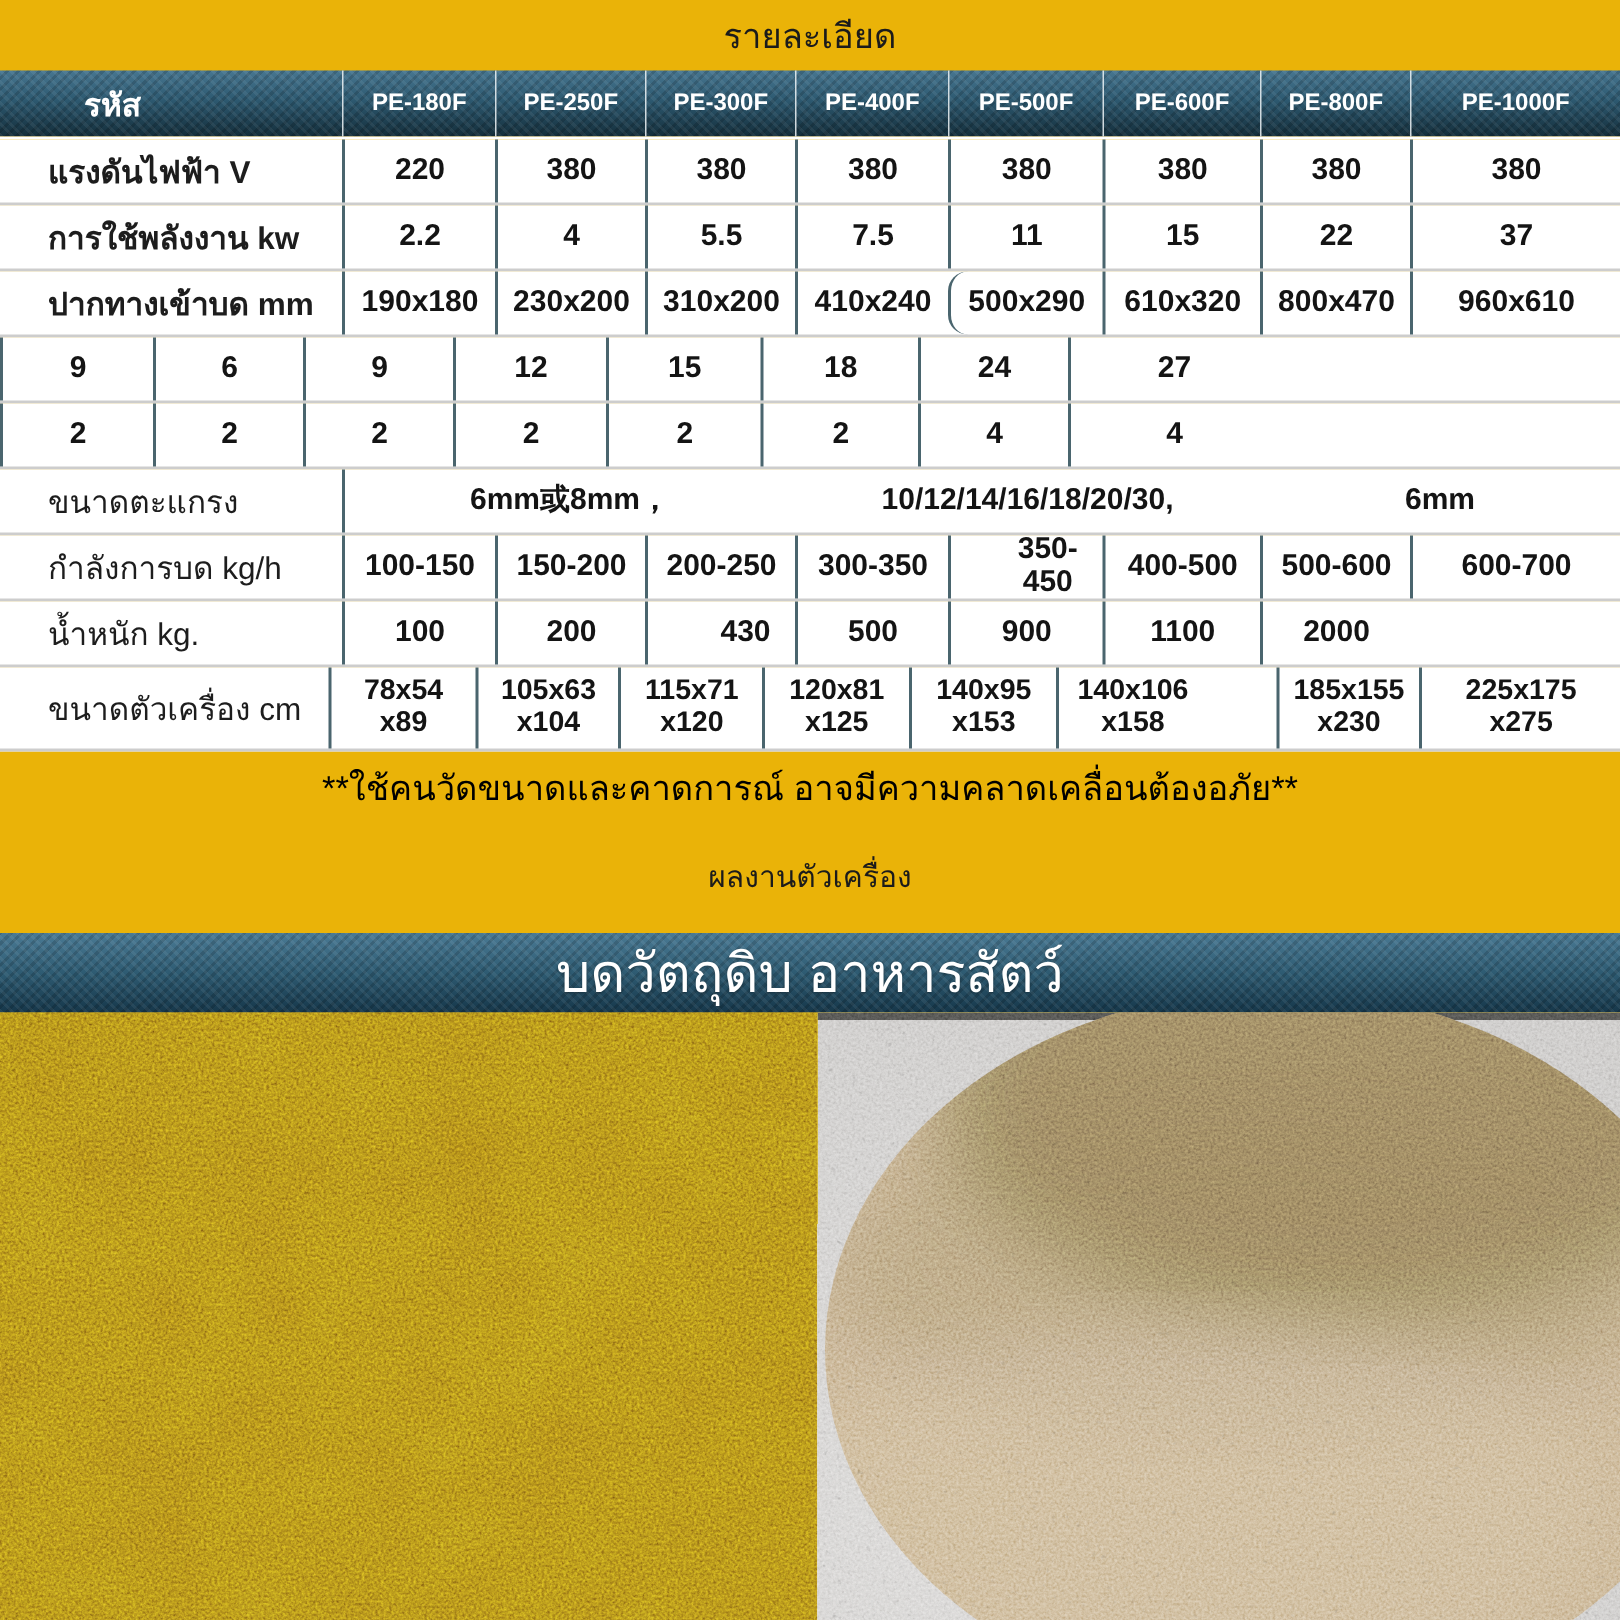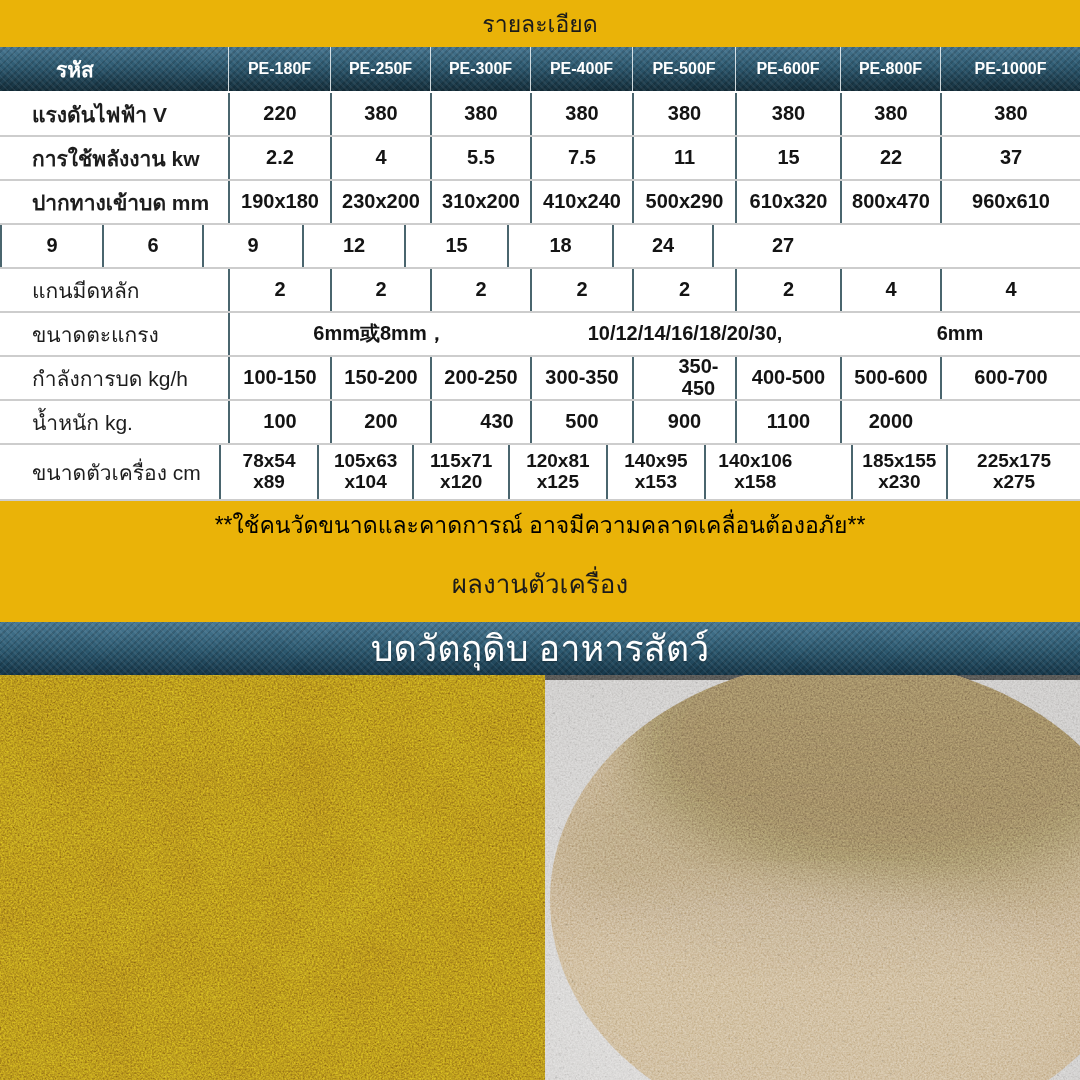--- a/index.html
+++ b/index.html
@@ -28,21 +28,21 @@
   .l-cell.l-bold{font-weight:700}
   .d-cell{font-weight:700;font-size:20px;color:#141414;border-left:2px solid #4a656e;
     text-align:center;white-space:pre-line;line-height:1.08}
   .r-tall .d-cell{font-size:19px}
   .m-cell{border-left:none}
   .m-cell.m-first{border-left:2px solid #4a656e}
 
   .footnote{height:44px;display:flex;align-items:flex-start;justify-content:center;
     padding-top:6px;font-size:23px;color:#000}
   .section-title{height:77px;display:flex;align-items:center;justify-content:center;
-    font-size:26px;color:#1b1b1b}
+    font-size:20px;color:#1b1b1b}
 
   
   .banner{height:53px;display:flex;align-items:center;justify-content:center;
     background:
       repeating-linear-gradient(45deg,rgba(255,255,255,.06) 0 2px,transparent 2px 5px),
       repeating-linear-gradient(-45deg,rgba(0,0,0,.14) 0 2px,transparent 2px 5px),
       linear-gradient(180deg,#4a7a94 0%,#2e5b72 50%,#16374a 100%)}
   .banner .banner-text{color:#fff;font-size:36px;text-shadow:0 1px 2px rgba(0,0,0,.35)}
 
   
@@ -91,37 +91,36 @@
         <div class="t-cell d-cell" style="width: 105px;">15</div>
         <div class="t-cell d-cell" style="width: 100px;">22</div>
         <div class="t-cell d-cell" style="width: 140px;">37</div>
       </div>
       <div class="t-row d-row">
         <div class="t-cell l-cell l-bold" style="width: 228px;">ปากทางเข้าบด mm</div>
         <div class="t-cell d-cell" style="width: 102px;">190x180</div>
         <div class="t-cell d-cell" style="width: 100px;">230x200</div>
         <div class="t-cell d-cell" style="width: 100px;">310x200</div>
         <div class="t-cell d-cell" style="width: 102px;">410x240</div>
-        <div class="t-cell d-cell" style="width: 103px;">500x290</div>
+        <div class="t-cell d-cell" style="width: 103px; border-radius: 13px;">500x290</div>
         <div class="t-cell d-cell" style="width: 105px;">610x320</div>
         <div class="t-cell d-cell" style="width: 100px;">800x470</div>
         <div class="t-cell d-cell" style="width: 140px;">960x610</div>
       </div>
       <div class="t-row d-row">
         <div class="t-cell d-cell" style="width: 102px;">9</div>
         <div class="t-cell d-cell" style="width: 100px;">6</div>
         <div class="t-cell d-cell" style="width: 100px;">9</div>
         <div class="t-cell d-cell" style="width: 102px;">12</div>
         <div class="t-cell d-cell" style="width: 103px;">15</div>
         <div class="t-cell d-cell" style="width: 105px;">18</div>
         <div class="t-cell d-cell" style="width: 100px;">24</div>
         <div class="t-cell d-cell" style="width: 140px;">27</div>
       </div>
       <div class="t-row d-row">
-        <div class="t-cell l-cell" style="width: 228px;">แกนมีดหลัก</div>
         <div class="t-cell d-cell" style="width: 102px;">2</div>
         <div class="t-cell d-cell" style="width: 100px;">2</div>
         <div class="t-cell d-cell" style="width: 100px;">2</div>
         <div class="t-cell d-cell" style="width: 102px;">2</div>
         <div class="t-cell d-cell" style="width: 103px;">2</div>
         <div class="t-cell d-cell" style="width: 105px;">2</div>
         <div class="t-cell d-cell" style="width: 100px;">4</div>
         <div class="t-cell d-cell" style="width: 140px;">4</div>
       </div>
       <div class="t-row d-row">

